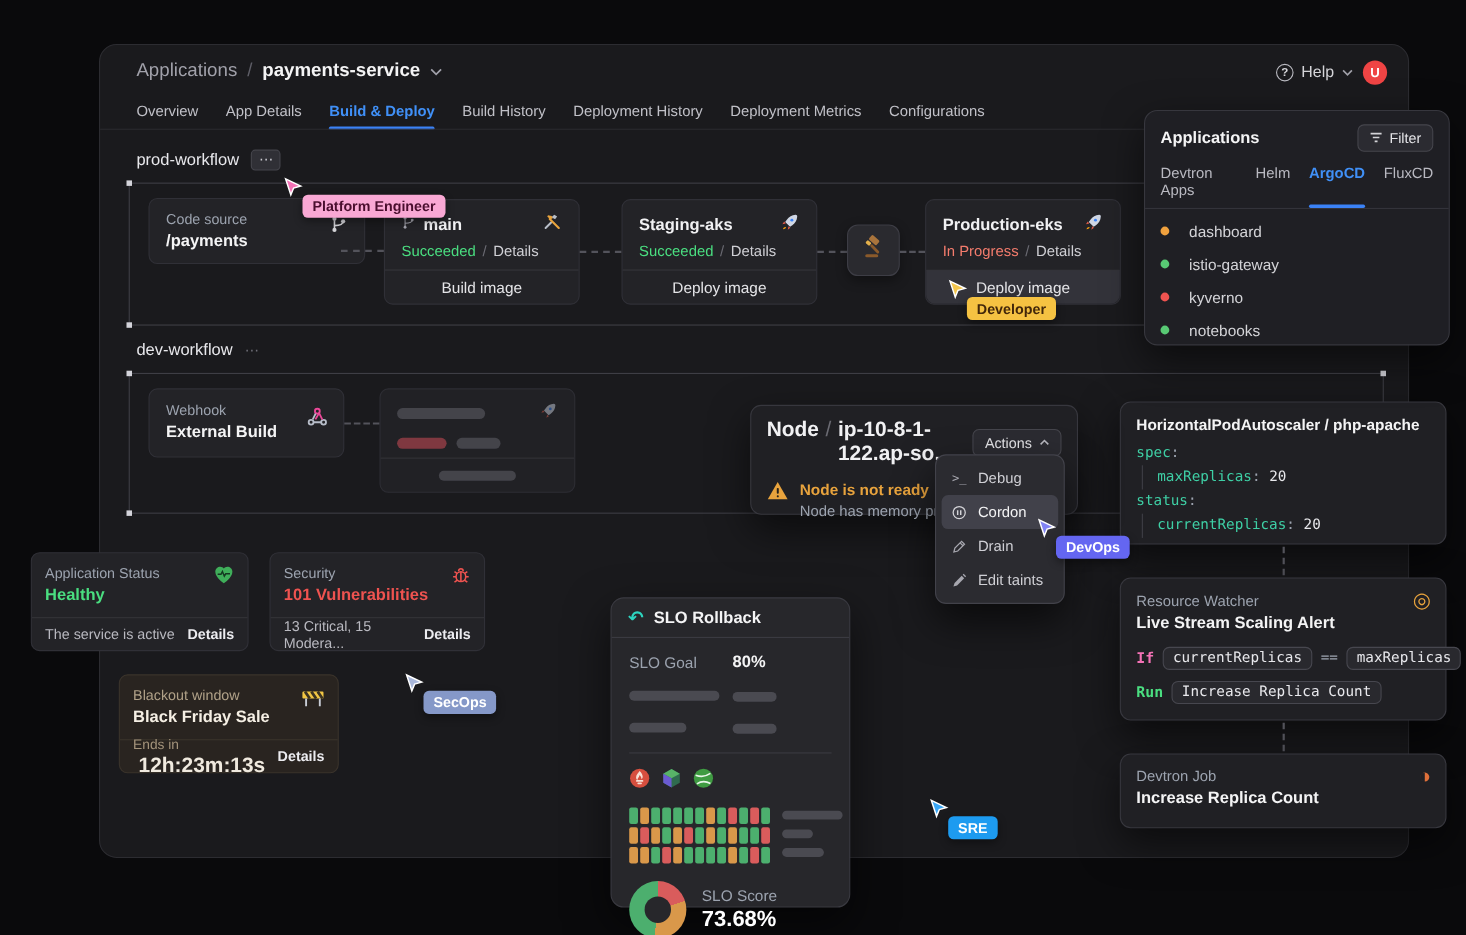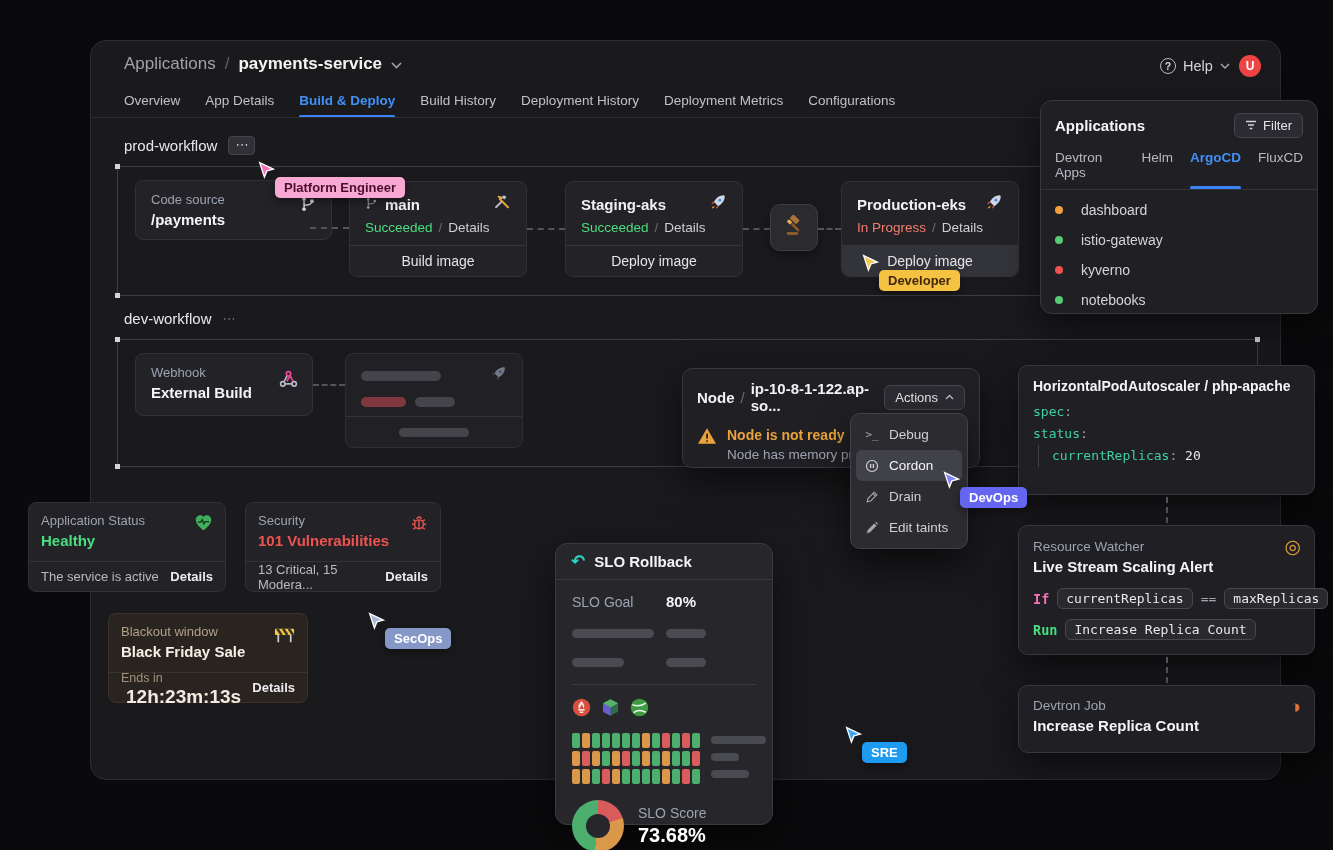--- a/index.html
+++ b/index.html
@@ -69,21 +69,21 @@
   .ap-tabs{display:flex;gap:17px;padding:6px 14px 0 14px;font-size:13.5px;color:#b9b9c1;}
   .ap-tab{position:relative;padding-bottom:9px;}
   .ap-tab.active{color:#4090f7;font-weight:700;}
   .ap-tab.active::after{content:"";position:absolute;left:0;right:0;bottom:0;height:3px;background:#3b82f6;border-radius:2px;}
   .ap-divider{height:1px;background:#33333a;}
   .ap-item{display:flex;align-items:center;gap:18px;padding:7px 14px;font-size:14px;color:#d4d4d8;}
   .app-dot{width:8px;height:8px;border-radius:50%;flex:0 0 auto;}
 
   .node-panel{left:682px;top:368px;width:298px;height:100px;z-index:20;padding:11px 14px;}
   .np-head{display:flex;align-items:center;justify-content:space-between;}
-  .np-title{font-size:15px;font-weight:700;color:#f1f1f3;display:flex;gap:6px;align-items:center;}
+  .np-title{font-size:19px;font-weight:700;color:#f1f1f3;display:flex;gap:6px;align-items:flex-start;}
   .np-sep{color:#6b6b73;font-weight:400;}
   .actions-btn{display:flex;align-items:center;gap:7px;padding:4px 10px;border-radius:6px;background:#2b2b31;
                border:1px solid #45454c;font-size:13px;color:#e4e4e7;}
   .np-warn{display:flex;gap:10px;margin-top:13px;}
   .npw-title{font-size:14px;font-weight:700;color:#e8a33d;}
   .npw-desc{font-size:13.5px;color:#9ca3af;margin-top:4px;}
 
   .node-menu{left:850px;top:413px;width:118px;z-index:40;background:#2b2b30;border:1px solid #42424a;
              border-radius:10px;box-shadow:0 16px 36px rgba(0,0,0,.6);padding:5px;}
   .menu-item{display:flex;align-items:center;gap:9px;height:31px;padding:0 8px;font-size:13.5px;
@@ -526,20 +526,21 @@
           </svg>
       </span>
       <span>Edit taints</span>
     </div>
   </div>
 
   <div class="abs hpa-panel panel">
     <div class="hpa-title">HorizontalPodAutoscaler / php-apache</div>
     <div class="code mono">
       <div><span class="k">spec</span><span class="p">:</span></div>
+      <div class="ind"><span class="k">maxReplicas</span><span class="p">:</span> <span class="v">20</span></div>
       <div><span class="k">status</span><span class="p">:</span></div>
       <div class="ind"><span class="k">currentReplicas</span><span class="p">:</span> <span class="v">20</span></div>
     </div>
   </div>
 
   <div class="abs vdash vdash1"></div>
 
   <div class="abs watcher-panel panel">
     <div class="wp-label">Resource Watcher</div>
     <div class="wp-title">Live Stream Scaling Alert</div>

